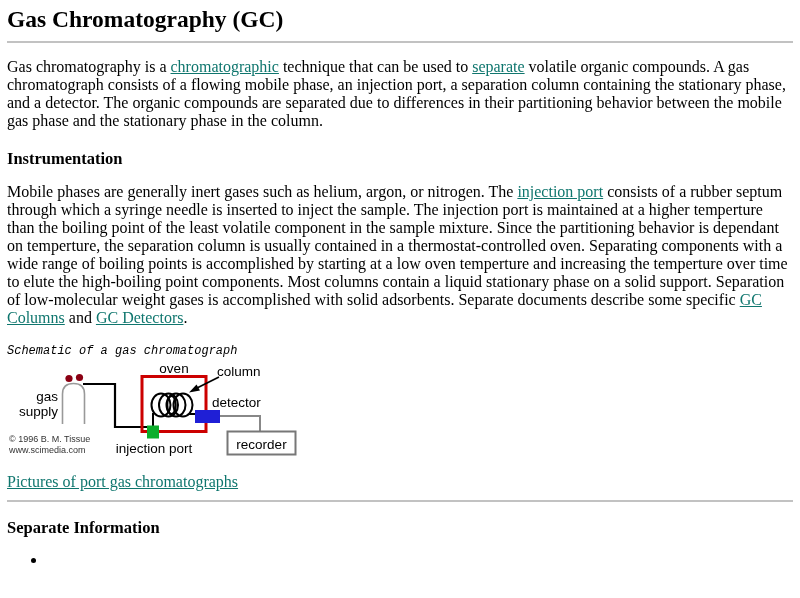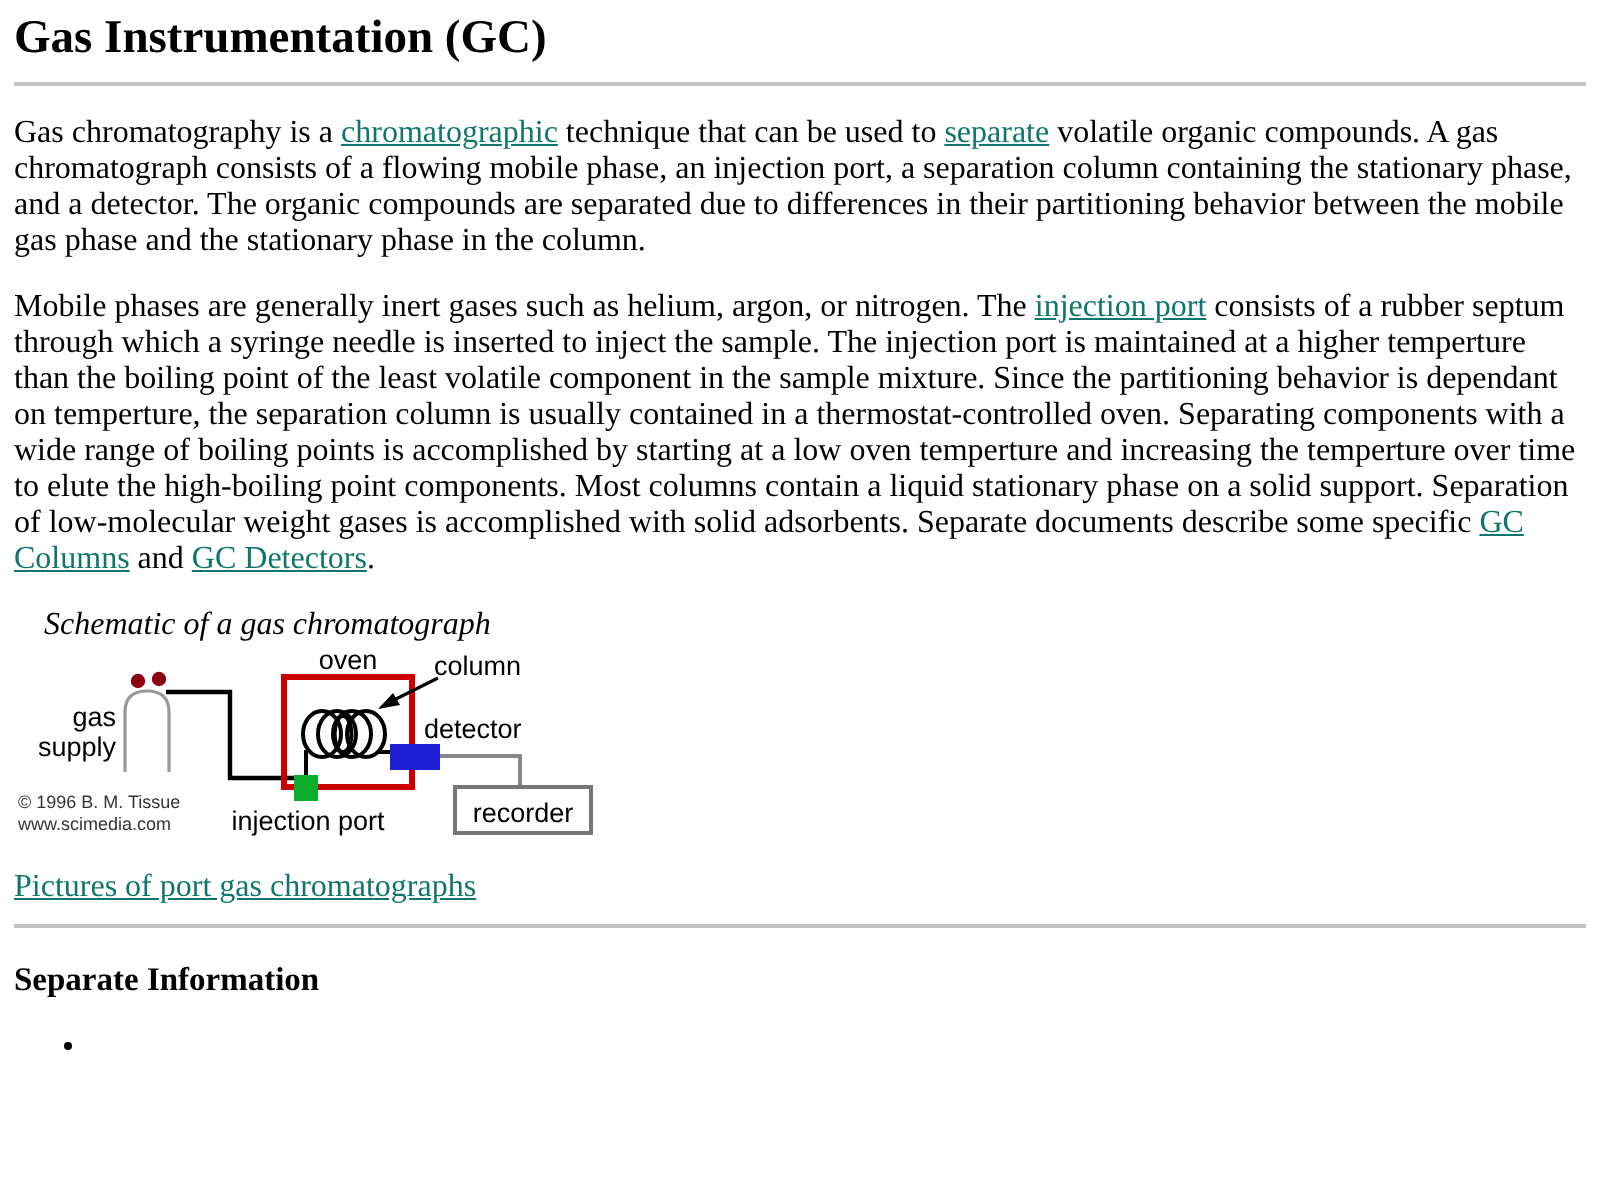--- a/index.html
+++ b/index.html
@@ -19,43 +19,45 @@
   h3.sec {
     font-size: 16.5px; font-weight: bold; line-height: 1.0;
     margin: 21px 0 15px 0;
   }
   h3.sec.further { margin-top: 18px; }
   p.body {
     font-size: 16px; line-height: 18px; margin: 15px 0;
   }
   a.lnk { color: #0f766e; text-decoration: underline; cursor: pointer; }
   p.caption {
-    font-style: italic; font-size: 16px; line-height: 18px;
-    margin: 4px 0 0 15px;
+    font-style: italic; font-size: 12px; line-height: 18px;
+    margin: 4px 0 0 0;
+    font-family: Liberation Mono, monospace;
   }
   .schematic { margin-top: 1px; line-height: 0; }
   .schematic svg { display: block; }
   svg text { font-family: "Liberation Sans", sans-serif; }
   .dlabel { font-size: 13.5px; fill: #000000; }
   .credit { font-size: 9px; fill: #333333; }
   p.plink { font-size: 16px; line-height: 18px; margin: 14px 0 9px 0; }
   ul.fi-list { margin: 12px 0 12px 0; padding-left: 40px; }
   ul.fi-list li { font-size: 16px; line-height: 18px; min-height: 18px; }
 </style>
 </head>
 <body>
 
 <div class="page">
 
-  <h1 class="title">Gas Instrumentation (GC)</h1>
+  <h1 class="title">Gas Chromatography (GC)</h1>
   <hr class="rule">
 
 
   <p class="body"><span>Gas chromatography is a </span><a class="lnk">chromatographic</a><span> technique that can be used to </span><a class="lnk">separate</a><span> volatile organic compounds. A gas chromatograph consists of a flowing mobile phase, an injection port, a separation column containing the stationary phase, and a detector. The organic compounds are separated due to differences in their partitioning behavior between the mobile gas phase and the stationary phase in the column.</span></p>
 
+  <h3 class="sec">Instrumentation</h3>
 
   <p class="body"><span>Mobile phases are generally inert gases such as helium, argon, or nitrogen. The </span><a class="lnk">injection port</a><span> consists of a rubber septum through which a syringe needle is inserted to inject the sample. The injection port is maintained at a higher temperture than the boiling point of the least volatile component in the sample mixture. Since the partitioning behavior is dependant on temperture, the separation column is usually contained in a thermostat-controlled oven. Separating components with a wide range of boiling points is accomplished by starting at a low oven temperture and increasing the temperture over time to elute the high-boiling point components. Most columns contain a liquid stationary phase on a solid support. Separation of low-molecular weight gases is accomplished with solid adsorbents. Separate documents describe some specific </span><a class="lnk">GC Columns</a><span> and </span><a class="lnk">GC Detectors</a><span>.</span></p>
 
   <p class="caption">Schematic of a gas chromatograph</p>
 
   <div class="schematic">
     <svg width="300" height="98" viewBox="0 0 300 98">
 
       <polyline points="76,23 108,23 108,66 140,66" fill="none" stroke-width="2.2" stroke="#000000"></polyline>
 

